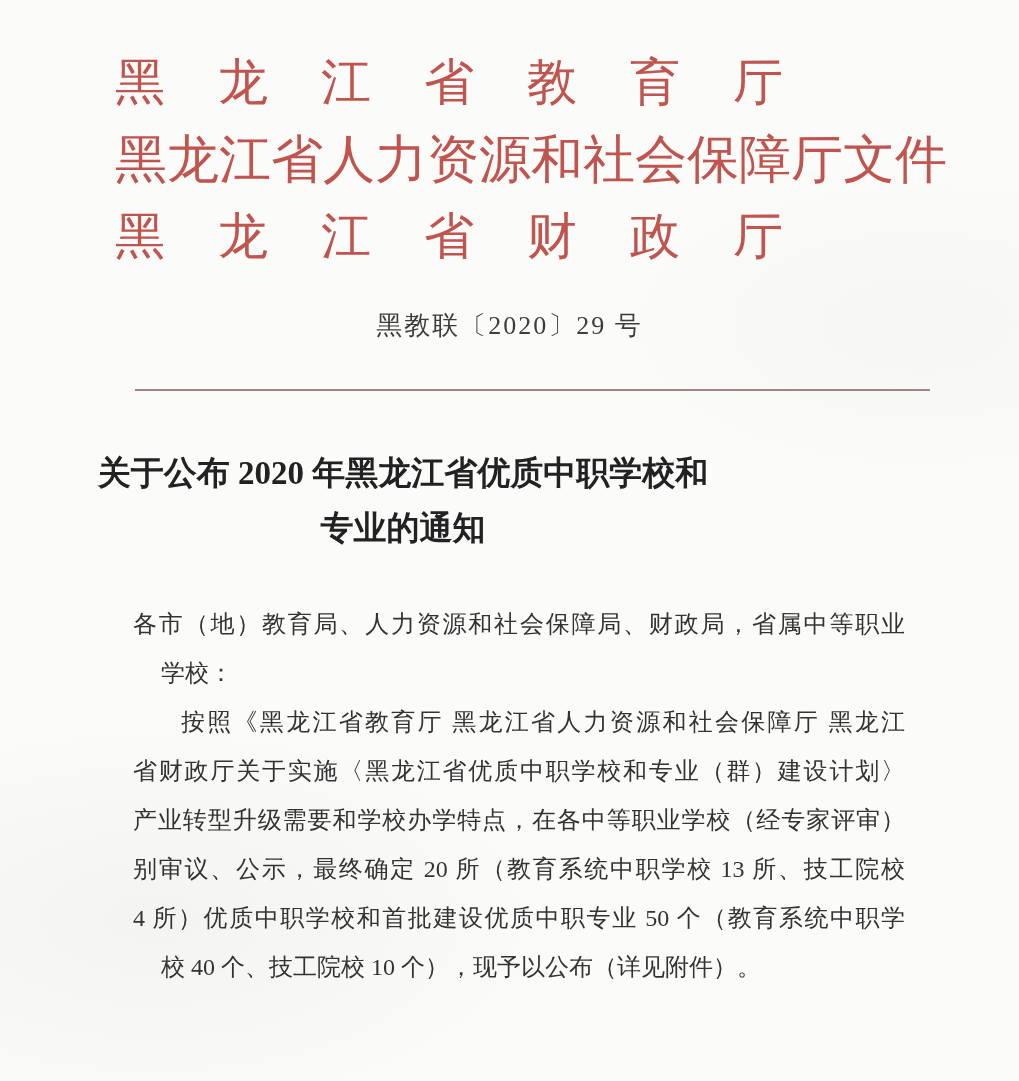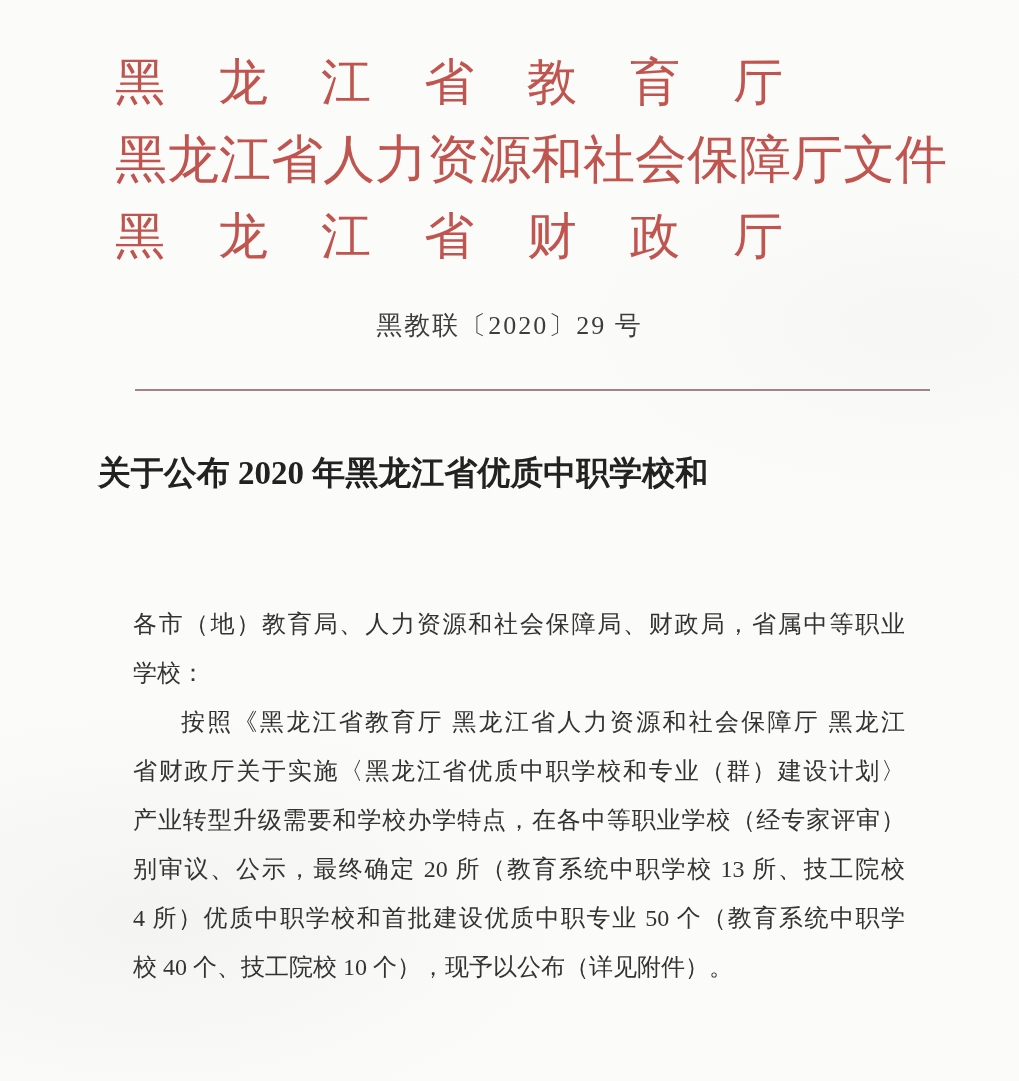--- a/index.html
+++ b/index.html
@@ -84,21 +84,21 @@
     color: #333333;
   }
   .bline {
     height: 49px;
     line-height: 49px;
     text-align: justify;
     text-align-last: justify;
     overflow: hidden;
     white-space: normal;
   }
-  .bline.no-just { text-align-last: left; }
+  .bline.no-just { text-align-last: left; margin-left: 28px; }
   .bline.indent  { text-indent: 48px; }
 </style>
 </head>
 <body>
 
 <div class="page">
 
   <div class="header">
     <div class="hdr-line hdr-narrow" style="color: rgb(192, 84, 79);">
         <span>黑</span>
@@ -137,20 +137,21 @@
         <span>厅</span>
       </div>
   </div>
 
   <div class="doc-number">黑教联〔2020〕29 号</div>
 
   <div class="divider" style="background-color: rgb(161, 133, 133);"></div>
 
   <div class="title">
     <div>关于公布 2020 年黑龙江省优质中职学校和</div>
+    <div>专业的通知</div>
   </div>
 
   <div class="body-text">
     <div class="bline">各市（地）教育局、人力资源和社会保障局、财政局，省属中等职业</div>
     <div class="bline no-just">学校：</div>
     <div class="bline indent">按照《黑龙江省教育厅 黑龙江省人力资源和社会保障厅 黑龙江</div>
     <div class="bline">省财政厅关于实施〈黑龙江省优质中职学校和专业（群）建设计划〉</div>
     <div class="bline">产业转型升级需要和学校办学特点，在各中等职业学校（经专家评审）</div>
     <div class="bline">别审议、公示，最终确定 20 所（教育系统中职学校 13 所、技工院校</div>
     <div class="bline">4 所）优质中职学校和首批建设优质中职专业 50 个（教育系统中职学</div>

